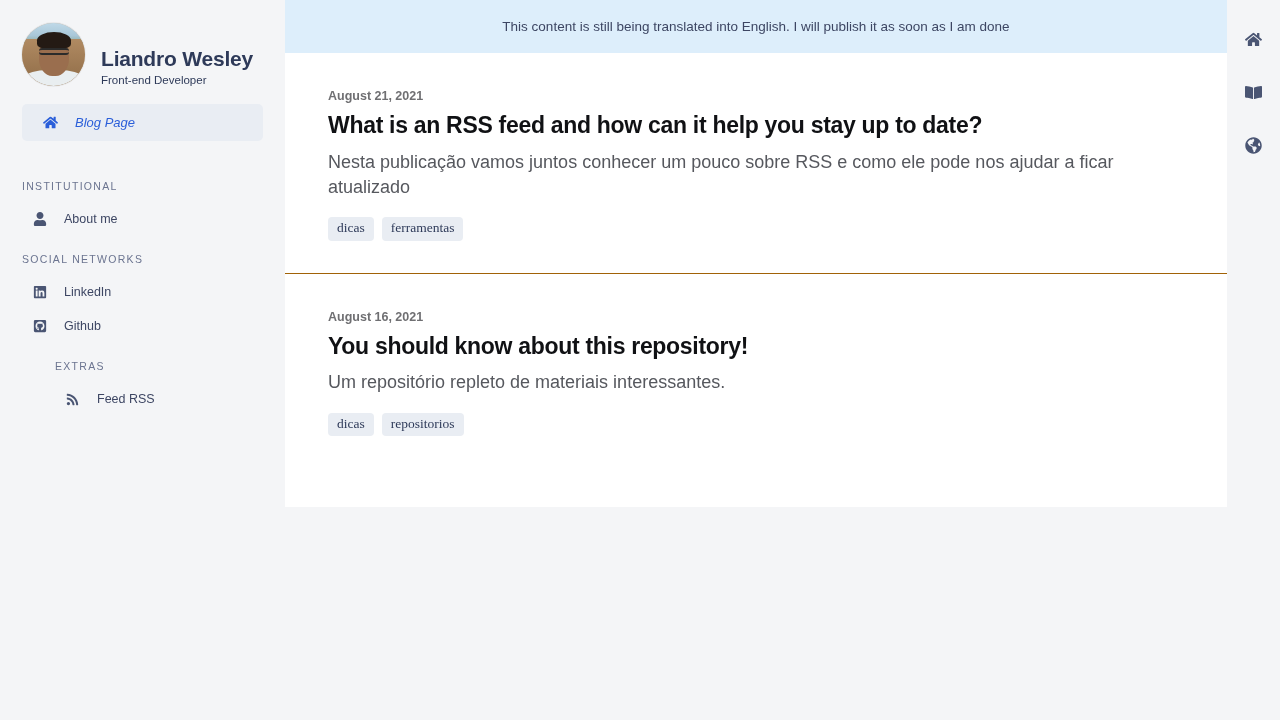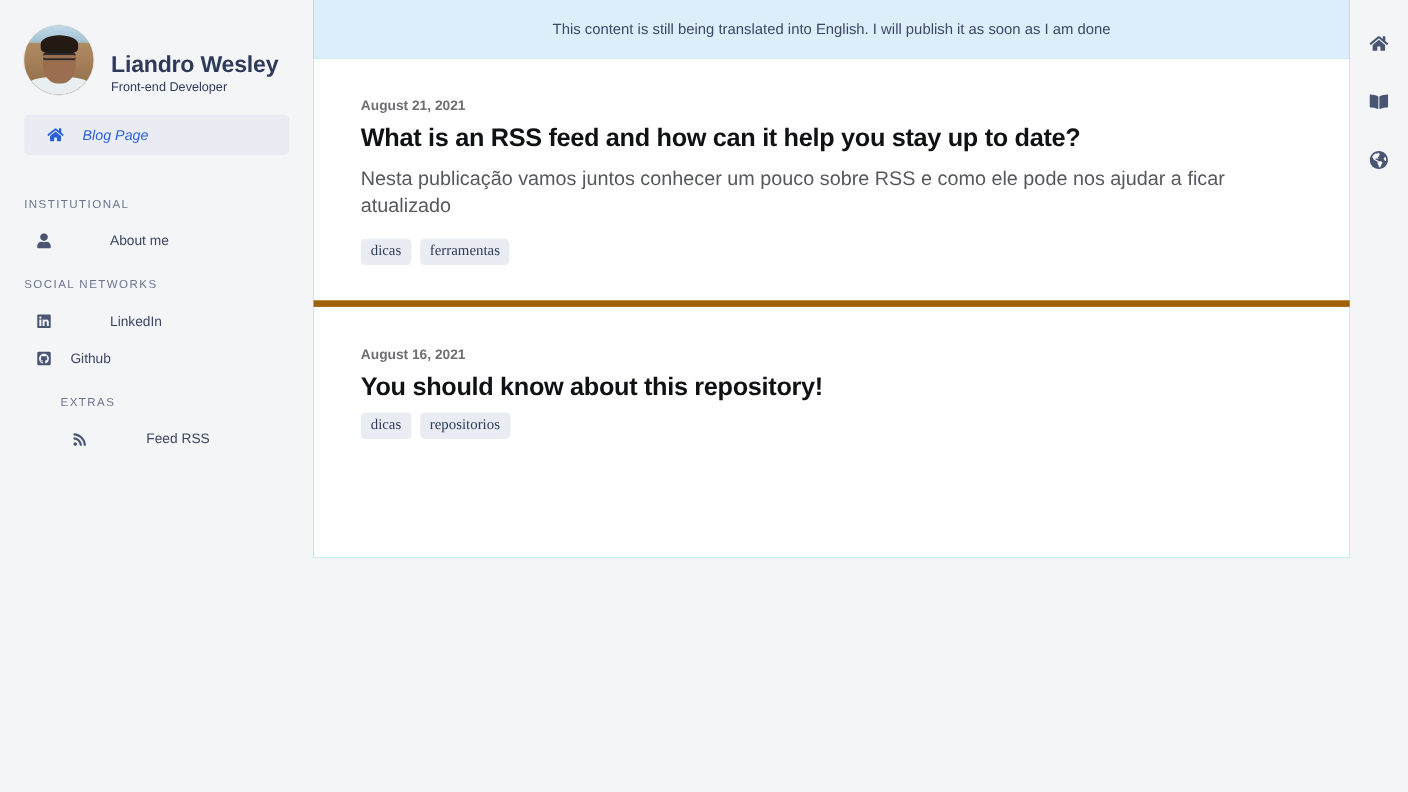--- a/index.html
+++ b/index.html
@@ -132,21 +132,21 @@
   }
   .nav-item .lbl {
     font-size: 12.5px;
     color: #3d4663;
     margin-left: 13px;
   }
 
   .sb-block-1 { margin-top: 39px; }
   .sb-block-2 { margin-top: 17px; }
   .sb-block-3 { margin-top: 17px; padding-left: 33px; }
-  .sb-item-gap { margin-top: 10px; gap: 36px; }
+  .sb-item-gap { margin-top: 10px; }
 
   
   .main {
     flex: 1 1 auto;
     height: 507px;
     position: relative;
     background: #0ea5e9;
     display: flex;
     flex-direction: column;
   }
@@ -162,21 +162,21 @@
   .notice-text {
     font-size: 13.5px;
     color: #3d4663;
   }
 
   .posts { flex: 1 1 auto; background: #ffffff; }
 
   .post {
     padding: 36px 43px 32px 43px;
   }
-  .post + .post { border-top: 6px solid #a16207; }
+  .post + .post { border-top: 1px solid #a16207; }
 
   .post-date {
     font-size: 12.5px;
     color: #6f6f72;
     margin-bottom: 9px;
     font-weight: bold;
   }
   .post-title {
     font-size: 23px;
     font-weight: 700;
@@ -318,20 +318,21 @@
         <p class="post-excerpt">Nesta publicação vamos juntos conhecer um pouco sobre RSS e como ele pode nos ajudar a ficar atualizado</p>
         <div class="tags">
           <span class="tag">dicas</span>
           <span class="tag">ferramentas</span>
         </div>
       </article>
 
       <article class="post">
         <div class="post-date">August 16, 2021</div>
         <h2 class="post-title">You should know about this repository!</h2>
+        <p class="post-excerpt">Um repositório repleto de materiais interessantes.</p>
         <div class="tags">
           <span class="tag">dicas</span>
           <span class="tag">repositorios</span>
         </div>
       </article>
 
     </div>
   </main>
 
   <aside class="rail">

